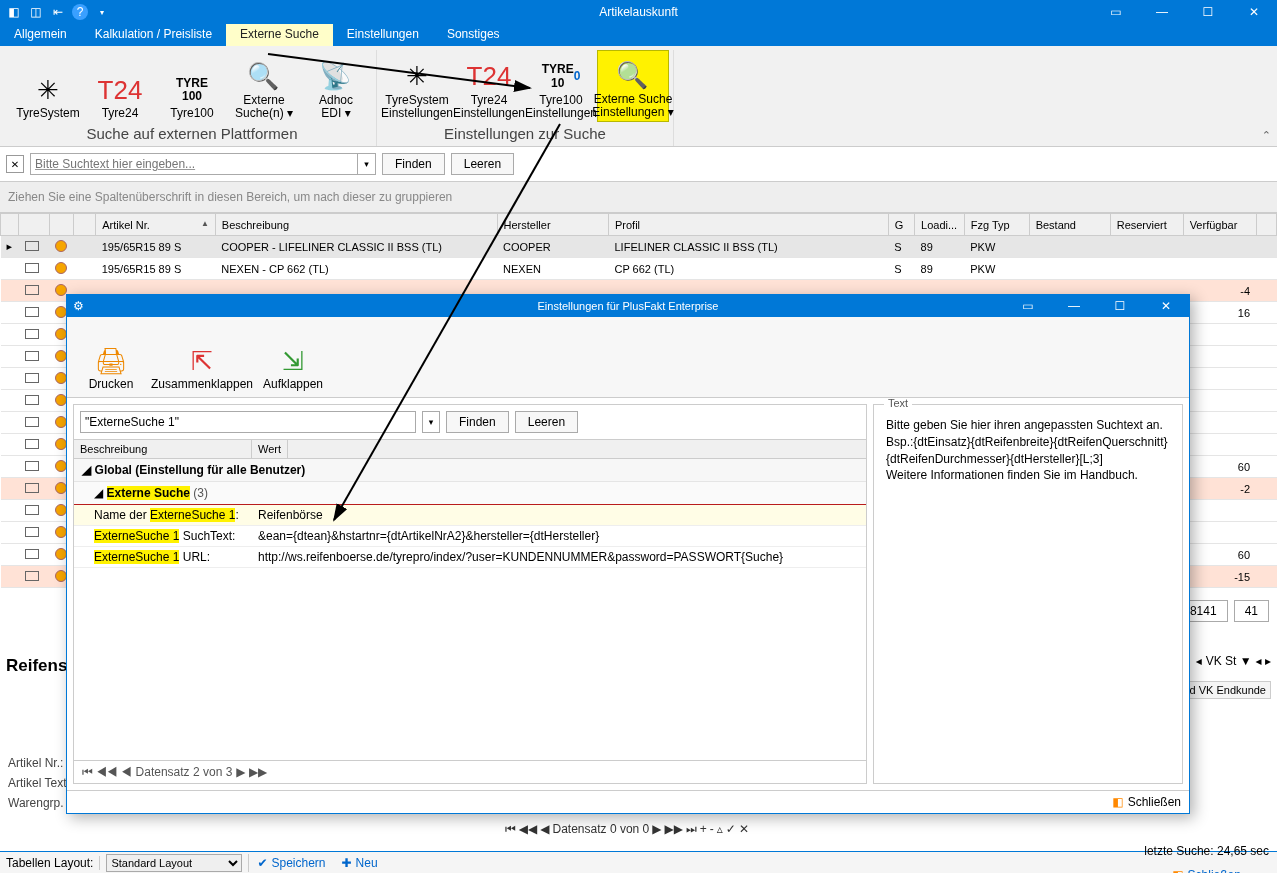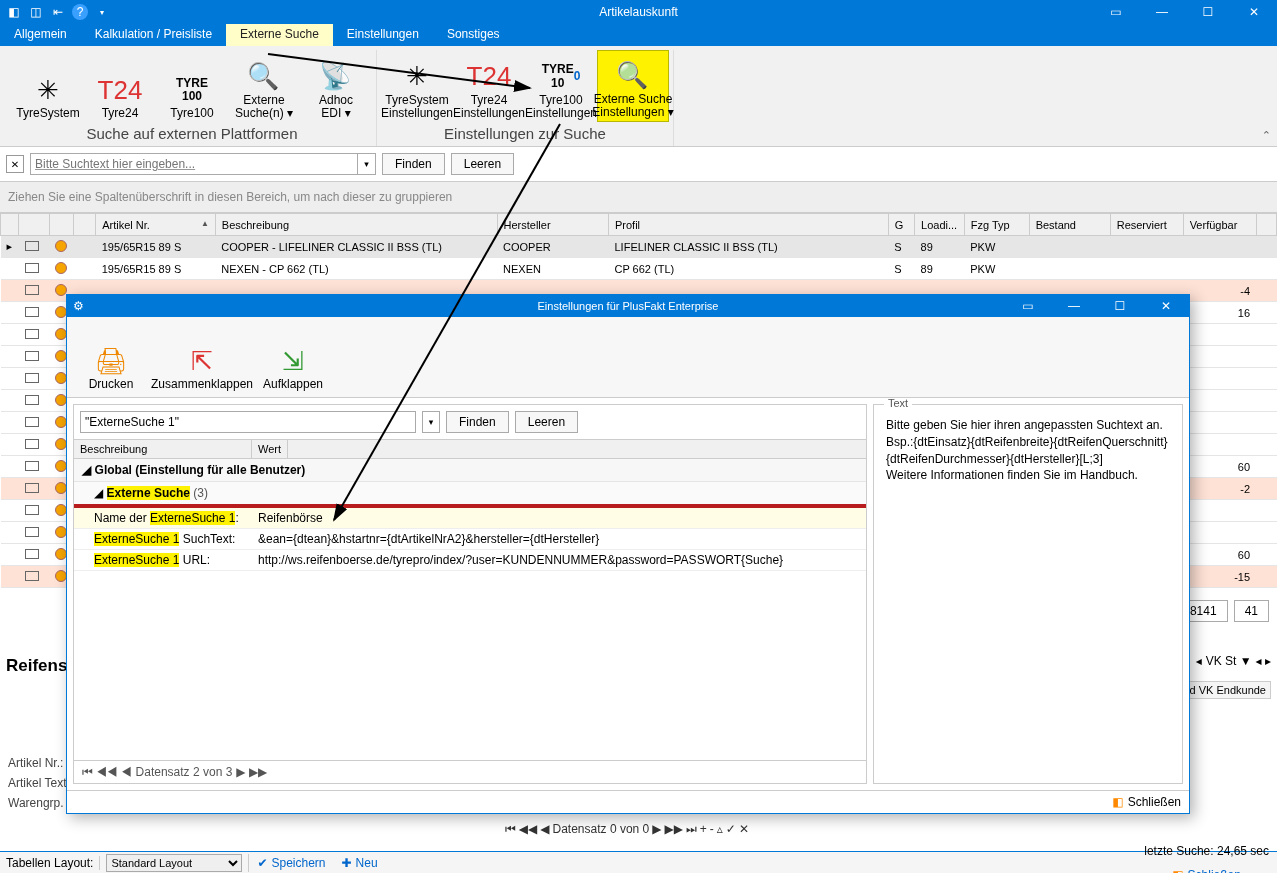--- a/index.html
+++ b/index.html
@@ -52,21 +52,21 @@
 .dlg-right { width:310px; margin:6px 6px 6px 0; border:1px solid #ccc; padding:8px; position:relative; }
 .dlg-right legend { position:absolute; top:-8px; left:10px; background:#fff; padding:0 4px; font-size:11px; color:#555; }
 .dlg-right .txt { padding:4px; font-size:12px; line-height:1.4; }
 .dlg-sb { display:flex; align-items:center; gap:6px; padding:6px; }
 .dlg-sb input { flex:0 0 336px; height:22px; border:1px solid #aaa; padding:0 4px; }
 .dlg-cols { display:flex; background:#f0f0f0; border-top:1px solid #ccc; border-bottom:1px solid #ccc; }
 .dlg-cols div { padding:3px 6px; border-right:1px solid #ccc; font-size:11px; }
 .dlg-cols div:first-child { width:178px; }
 .dlg-tree { flex:1; overflow:auto; }
 .grp-h { background:#f7f7f7; padding:4px 8px; font-weight:bold; font-size:12px; border-bottom:1px solid #e5e5e5; }
-.sub-h { background:#fafafa; padding:4px 20px; font-size:12px; border-bottom:4px solid #b91c1c; }
+.sub-h { background:#fafafa; padding:4px 20px; font-size:12px; border-bottom:1px solid #b91c1c; }
 .sub-h .hl, .prop .hl { background:#fff200; }
 .sub-h .cnt { font-weight:normal; color:#555; }
 .prop { display:flex; border-bottom:1px solid #eee; font-size:11px; }
 .prop .k { width:178px; padding:3px 6px 3px 20px; }
 .prop .v { flex:1; padding:3px 6px; }
 .prop.sel { background:#fffde6; }
 .dlg-status { border-top:1px solid #ccc; padding:4px 8px; font-size:11px; color:#555; display:flex; align-items:center; gap:4px; }
 .dlg-foot { border-top:1px solid #ccc; padding:4px 8px; display:flex; justify-content:flex-end; }
 .closebtn { display:flex; align-items:center; gap:4px; cursor:pointer; }
 

